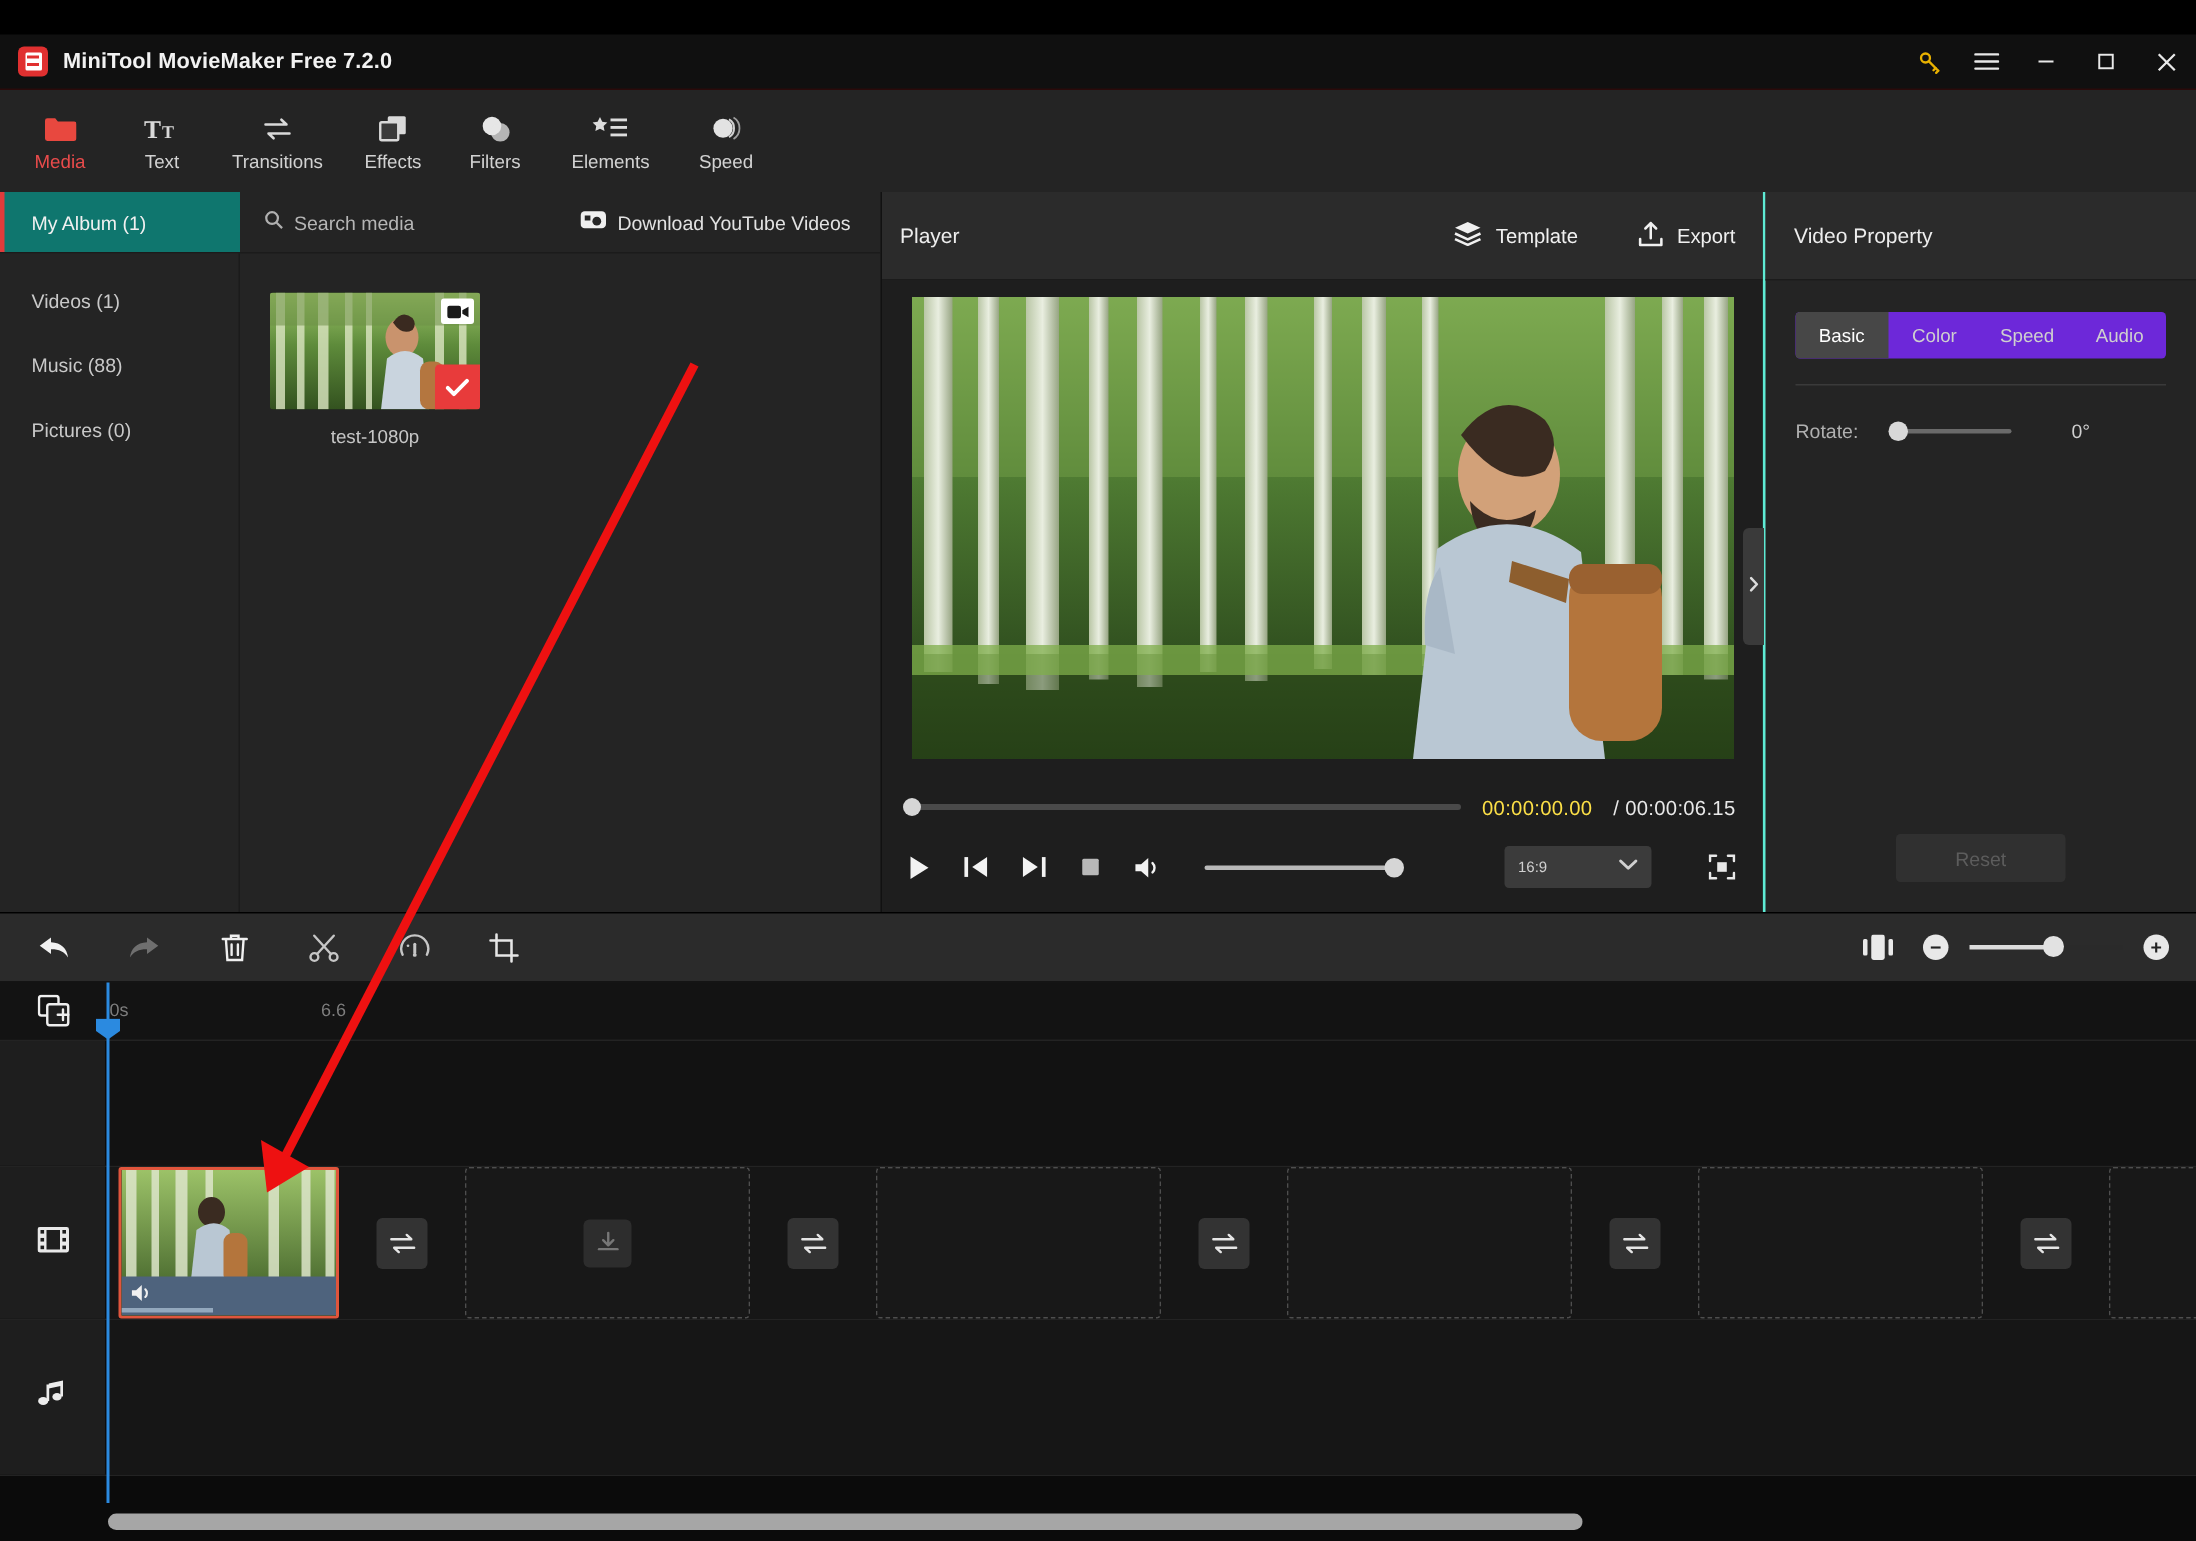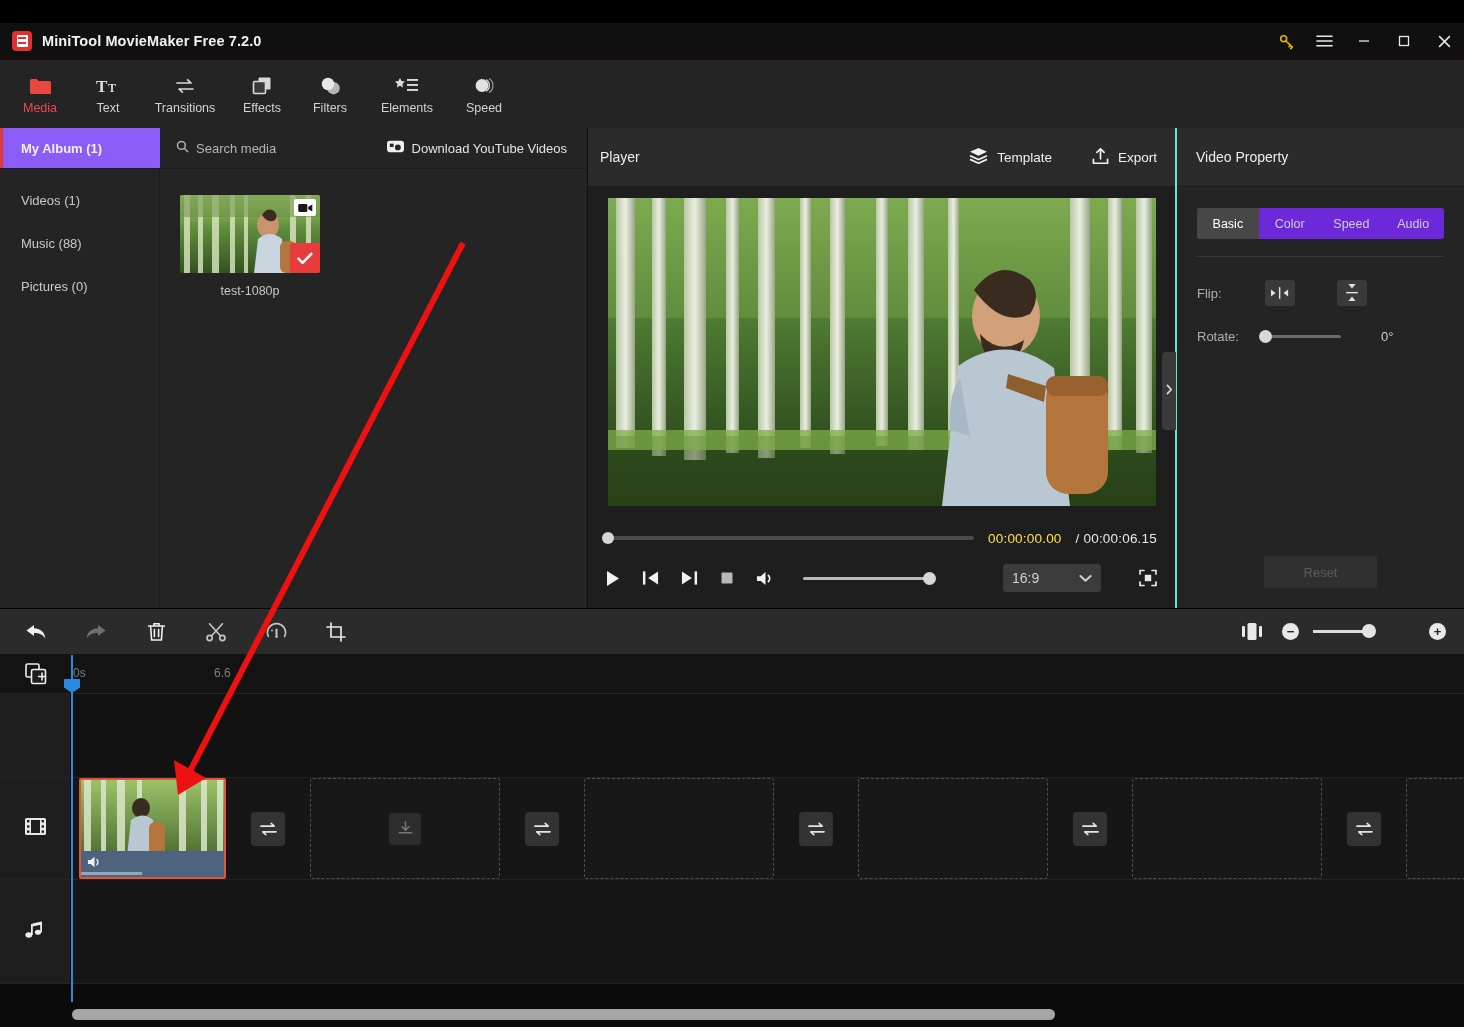--- a/index.html
+++ b/index.html
@@ -49,22 +49,22 @@
   .tool.active { color: #e84b4b; }
   .tool.wide { width: 84px; }
 
   
   .main { display: flex; flex: 1 1 auto; min-height:0; }
 
   
   .media-panel { width: 588px; flex:0 0 588px; background: #242424; display: flex; flex-direction: column; border-right:1px solid #111;}
   .media-top { height: 41px; flex:0 0 41px; display:flex; border-bottom:1px solid #1b1b1b;}
   .album-head {
-    width: 160px; flex:0 0 160px; background:#8b5cf6; display:flex; align-items:center;
-    padding-left: 21px; font-size:13px; color:#f0f0f0; position:relative;font-weight:bold;
+    width: 160px; flex:0 0 160px; background:#0f766e; display:flex; align-items:center;
+    padding-left: 21px; font-size:13px; color:#f0f0f0; position:relative;
   }
   .album-head:before{content:"";position:absolute;left:0;top:0;bottom:0;width:3px;background:#e03b3b;}
   .search-row { flex:1; display:flex; align-items:center; padding-left:16px; gap:7px; font-size:13px; color:#b5b5b5;}
   .search-row .yt { margin-left:auto; margin-right:20px; display:flex; align-items:center; gap:8px; color:#e2e2e2;}
   .media-body { flex:1; display:flex; min-height:0;}
   .cat-list { width:160px; flex:0 0 160px; background:#242424; padding-top:10px; border-right:1px solid #1b1b1b;}
   .cat {
     height: 43px; display: flex; align-items: center; padding-left: 21px;
     font-size: 13px; color: #c9c9c9;
   }
@@ -102,21 +102,21 @@
   .seek-knob { position:absolute; left:-4px; top:-4px; width:12px; height:12px; border-radius:50%; background:#d6d6d6;}
   .tc { font-size:13.5px; letter-spacing:0.2px;}
   .tc.cur { color:#fde047; }
   .tc.tot { color:#e8e8e8; }
   .btn-row { display:flex; align-items:center; gap:22px; height:40px; margin-top:6px;}
   .pbtn { display:flex; align-items:center; justify-content:center; color:#f0f0f0; }
   .vol-track { width:128px; height:3px; background:#b9b9b9; border-radius:2px; position:relative; margin-left:6px;}
   .vol-knob { position:absolute; right:-5px; top:-5px; width:13px; height:13px; border-radius:50%; background:#d6d6d6;}
   .ratio-sel {
     margin-left:auto; width:98px; height:28px; background:#3b3b3b; border-radius:3px;
-    display:flex; align-items:center; padding:0 9px; font-size:14px; color:#d0d0d0;
+    display:flex; align-items:center; padding:0 9px; font-size:10px; color:#d0d0d0;
   }
   .ratio-sel .chev { margin-left:auto; }
   .fs-btn { margin-left:16px; display:flex; align-items:center; color:#e5e5e5;}
 
   
   .collapse-handle {
     position:absolute; right:-1px; top:224px; width:14px; height:78px; background:#3a3a3a;
     border-radius:4px 0 0 4px; display:flex; align-items:center; justify-content:center; z-index:5;
     color:#dcdcdc; font-size:12px;
   }
@@ -552,37 +552,20 @@
             </div>
           <div class="tab">
               <span>Speed</span>
             </div>
           <div class="tab">
               <span>Audio</span>
             </div>
         </div>
         <div class="divider"></div>
 
-        <div class="prop-row">
-          <div class="prop-label">Flip:</div>
-          <div class="flip-btn" style="margin-left:8px;">
-            <svg width="18" height="14" viewBox="0 0 20 14" fill="#e2e2e2">
-                <path d="M0 3l5 4-5 4z"></path>
-                <rect x="8.8" y="0.5" width="1.6" height="13"></rect>
-                <path d="M19 3l-5 4 5 4z"></path>
-              </svg>
-          </div>
-          <div class="flip-btn" style="margin-left:42px;">
-            <svg width="14" height="18" viewBox="0 0 14 20" fill="#e2e2e2">
-                <path d="M3 0l4 5 4-5z"></path>
-                <rect x="0.5" y="8.8" width="13" height="1.6"></rect>
-                <path d="M3 19l4-5 4 5z"></path>
-              </svg>
-          </div>
-        </div>
 
         <div class="prop-row">
           <div class="prop-label">Rotate:</div>
           <div class="rot-track" style="margin-left:8px;">
               <div class="rot-knob"></div>
             </div>
           <div class="rot-val">0°</div>
         </div>
 
         <div class="reset-wrap">

